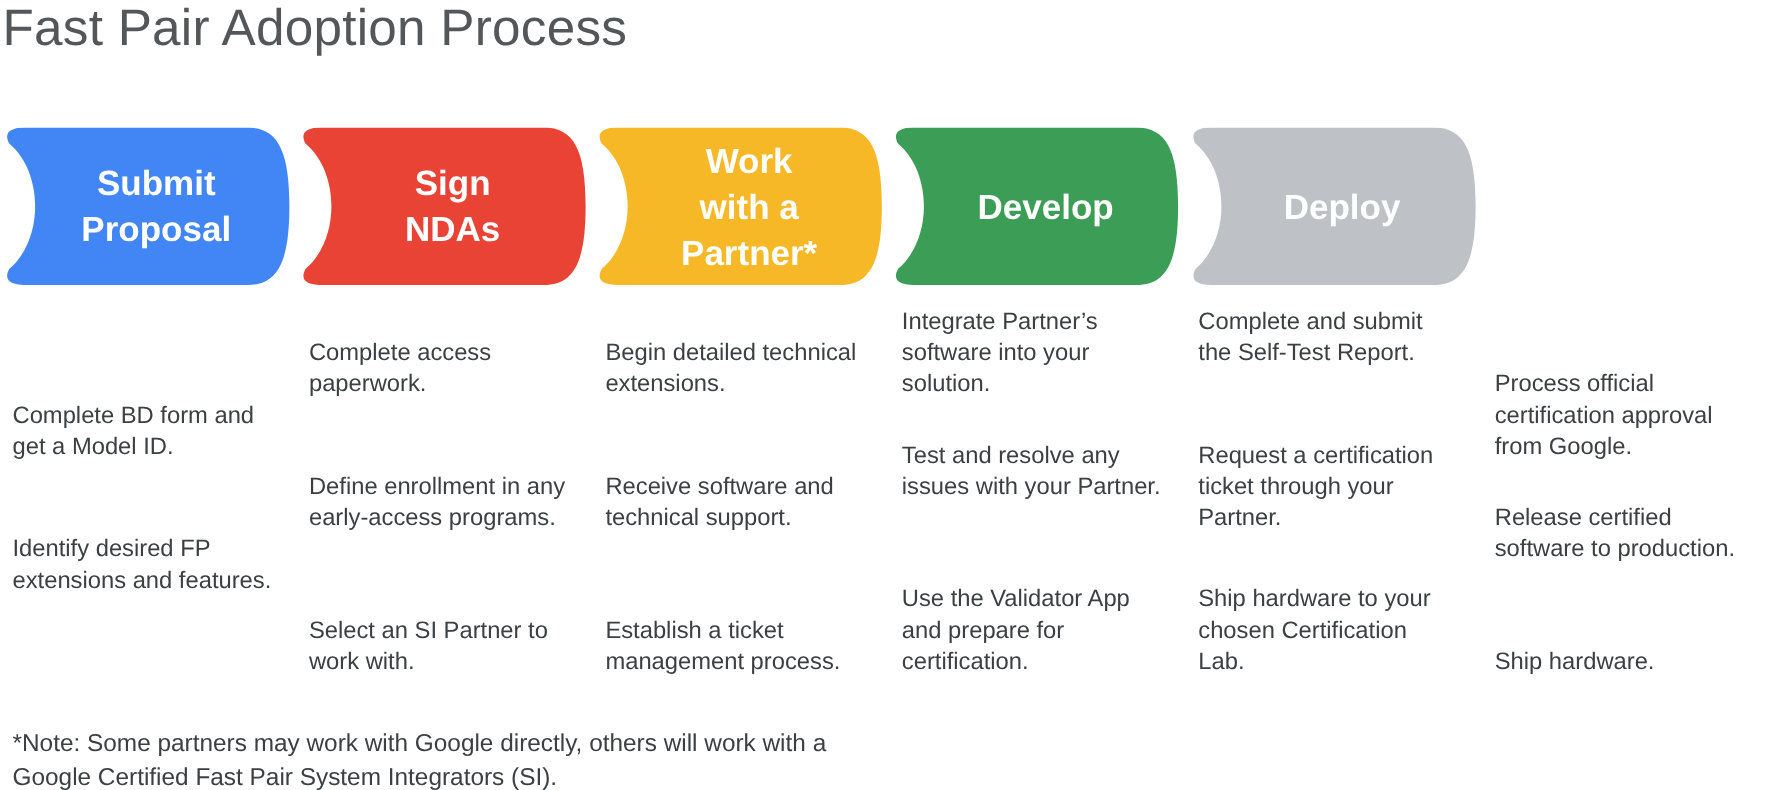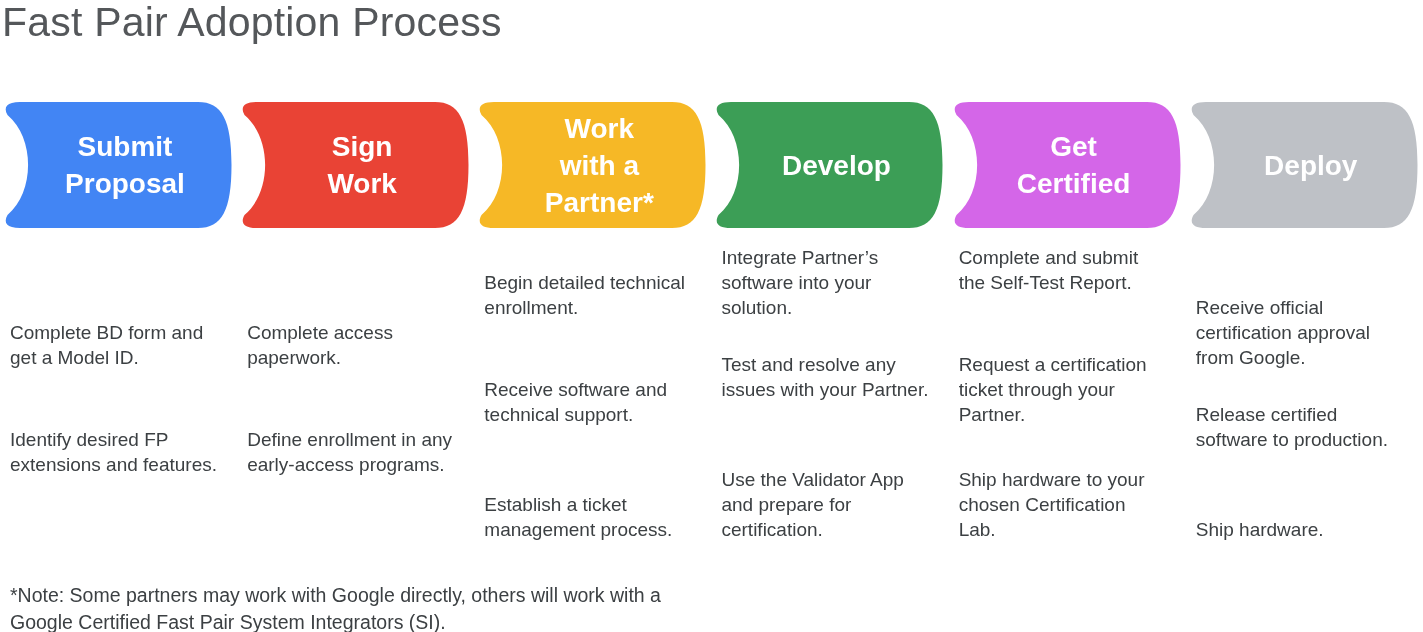--- a/index.html
+++ b/index.html
@@ -67,88 +67,82 @@
       </svg>
       <div class="label">Submit
 Proposal</div>
     </div>
 
     <div class="step">
       <svg width="232" height="126" viewBox="0 0 232 126" aria-hidden="true">
         <path d="M 20 0 L 198 0 C 222 0 231.5 18 231.5 63 C 231.5 108 222 126 198 126 L 20 126 C 7 126 3 121 7.5 113 C 35 90 35 36 7.5 13 C 3 5 7 0 20 0 Z" fill="#E94335"></path>
       </svg>
       <div class="label">Sign
-Work</div>
+NDAs</div>
     </div>
 
     <div class="step">
       <svg width="232" height="126" viewBox="0 0 232 126" aria-hidden="true">
         <path d="M 20 0 L 198 0 C 222 0 231.5 18 231.5 63 C 231.5 108 222 126 198 126 L 20 126 C 7 126 3 121 7.5 113 C 35 90 35 36 7.5 13 C 3 5 7 0 20 0 Z" fill="#F6B826"></path>
       </svg>
       <div class="label">Work
 with a
 Partner*</div>
     </div>
 
     <div class="step">
       <svg width="232" height="126" viewBox="0 0 232 126" aria-hidden="true">
         <path d="M 20 0 L 198 0 C 222 0 231.5 18 231.5 63 C 231.5 108 222 126 198 126 L 20 126 C 7 126 3 121 7.5 113 C 35 90 35 36 7.5 13 C 3 5 7 0 20 0 Z" fill="#3C9E56"></path>
       </svg>
       <div class="label">Develop</div>
     </div>
 
-    <div class="step">
-      <svg width="232" height="126" viewBox="0 0 232 126" aria-hidden="true">
-        <path d="M 20 0 L 198 0 C 222 0 231.5 18 231.5 63 C 231.5 108 222 126 198 126 L 20 126 C 7 126 3 121 7.5 113 C 35 90 35 36 7.5 13 C 3 5 7 0 20 0 Z" fill="#D466E8"></path>
-      </svg>
-      <div class="label">Get
-Certified</div>
-    </div>
 
     <div class="step">
       <svg width="232" height="126" viewBox="0 0 232 126" aria-hidden="true">
         <path d="M 20 0 L 198 0 C 222 0 231.5 18 231.5 63 C 231.5 108 222 126 198 126 L 20 126 C 7 126 3 121 7.5 113 C 35 90 35 36 7.5 13 C 3 5 7 0 20 0 Z" fill="#BEC1C6"></path>
       </svg>
       <div class="label">Deploy</div>
     </div>
 
   </div>
 
   <div class="desc">
 
     <div class="col">
       <p>Complete BD form and get a Model ID.</p>
       <p>Identify desired FP extensions and features.</p>
     </div>
 
     <div class="col">
       <p>Complete access paperwork.</p>
       <p>Define enrollment in any early-access programs.</p>
+      <p>Select an SI Partner to work with.</p>
     </div>
 
     <div class="col">
-      <p>Begin detailed technical enrollment.</p>
+      <p>Begin detailed technical extensions.</p>
       <p>Receive software and technical support.</p>
       <p>Establish a ticket management process.</p>
     </div>
 
     <div class="col">
       <p>Integrate Partner’s software into your solution.</p>
       <p>Test and resolve any issues with your Partner.</p>
       <p>Use the Validator App and prepare for certification.</p>
     </div>
 
     <div class="col">
       <p>Complete and submit the Self-Test Report.</p>
       <p>Request a certification ticket through your Partner.</p>
       <p>Ship hardware to your chosen Certification Lab.</p>
     </div>
 
     <div class="col">
-      <p>Receive official certification approval from Google.</p>
+      <p>Process official certification approval from Google.</p>
       <p>Release certified software to production.</p>
       <p>Ship hardware.</p>
     </div>
 
   </div>
 
   <p class="footnote">*Note: Some partners may work with Google directly, others will work with a Google Certified Fast Pair System Integrators (SI).</p>
 
 </div>
 

